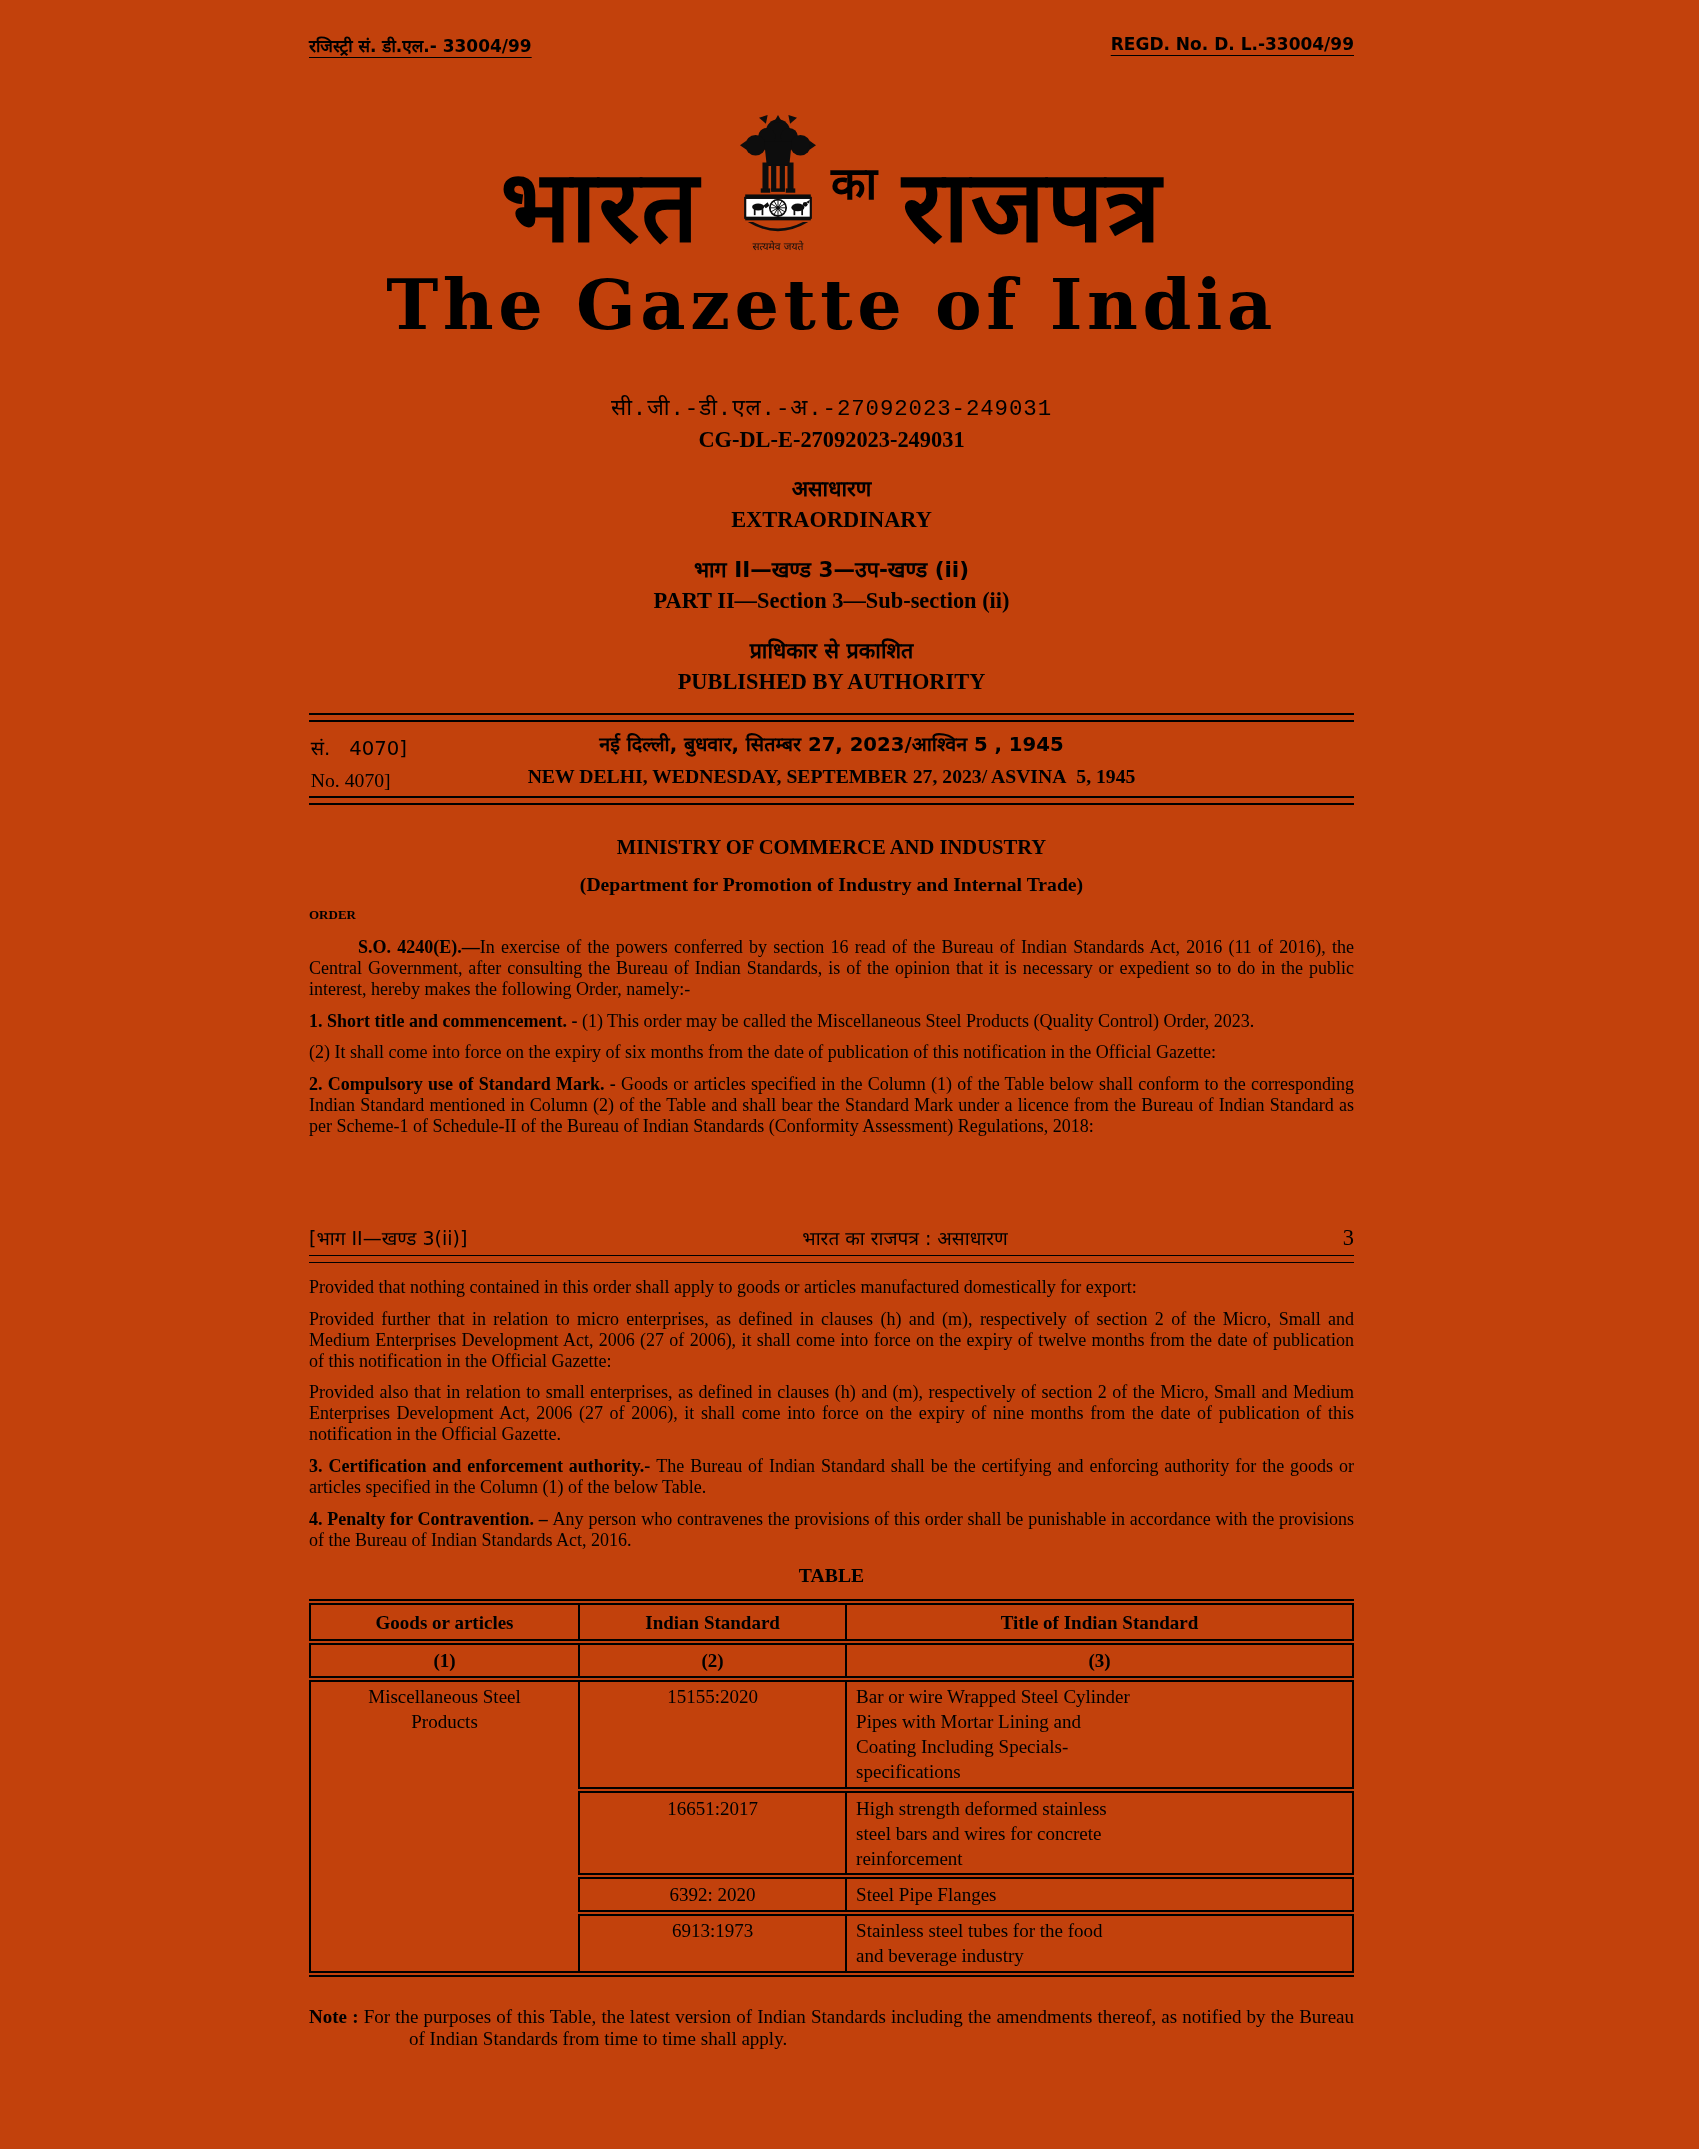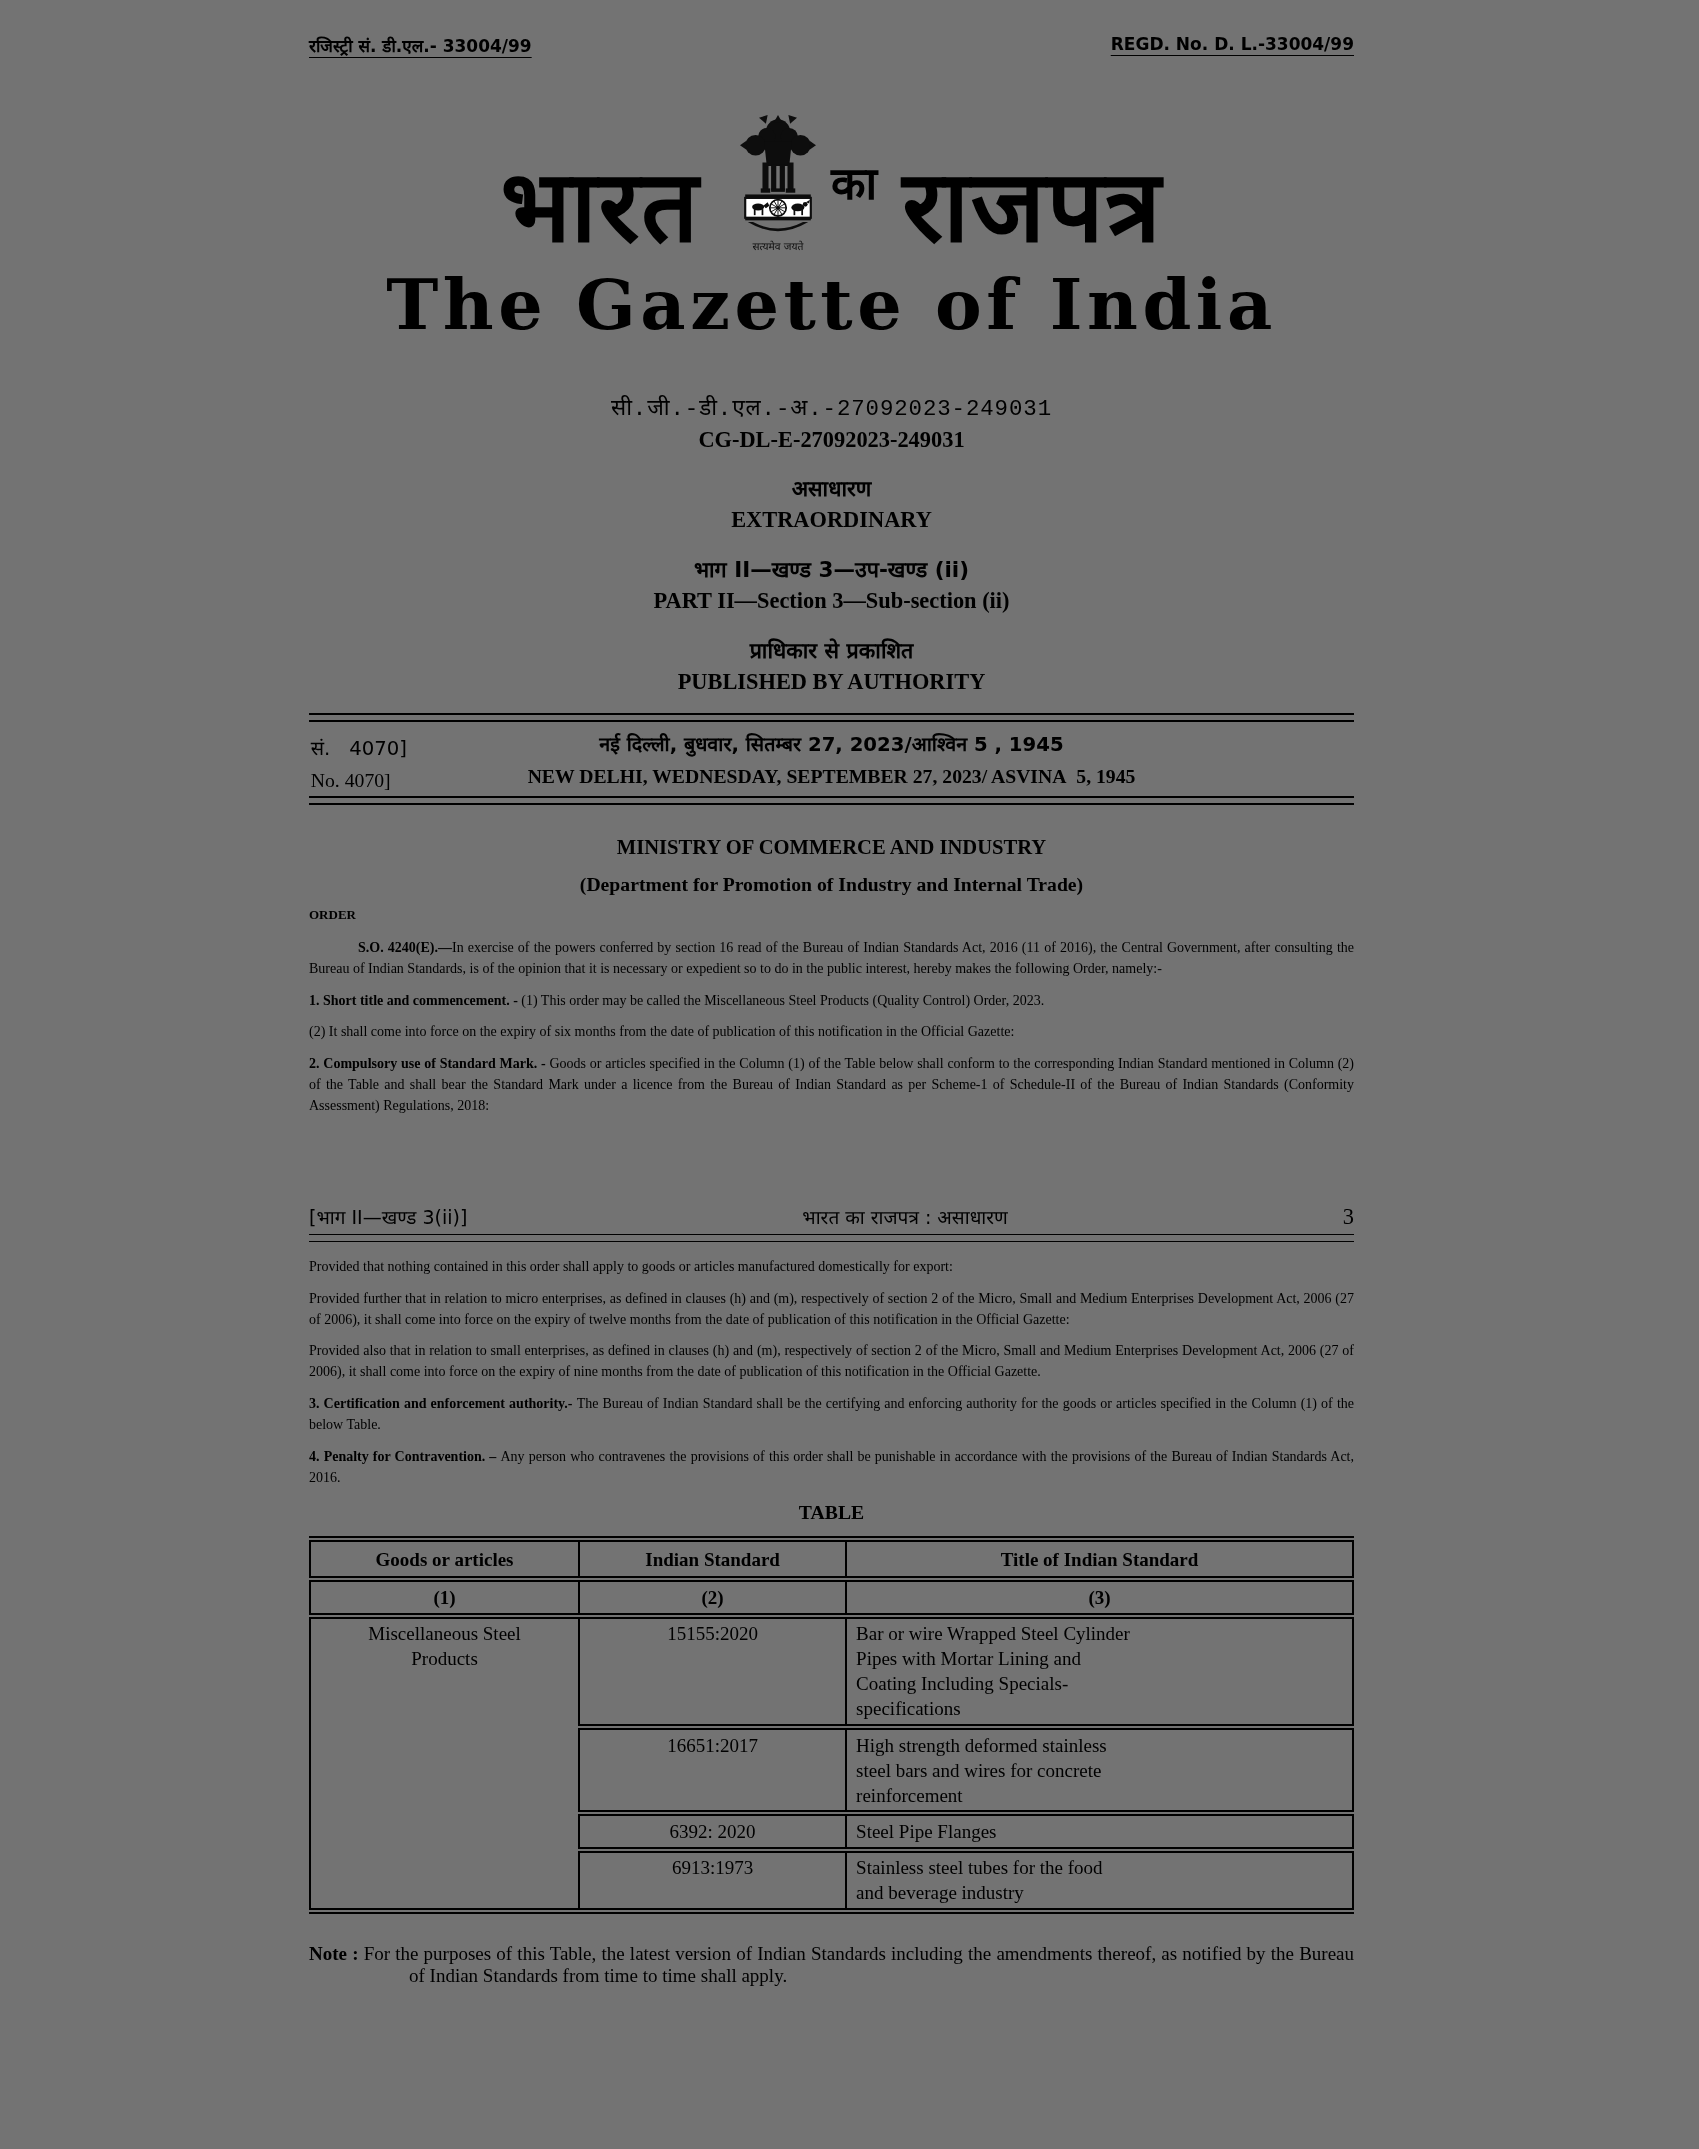--- a/index.html
+++ b/index.html
@@ -1,21 +1,21 @@
 <!DOCTYPE html>
 <html style="font-size:14.3px"><head>
 <meta charset="utf-8">
 <style>
   * { box-sizing: border-box; }
   html, body { margin: 0; padding: 0; background: #ffffff; }
   .page {
     position: relative;
     width: 1700px; height: 2149px;
     margin: 0 auto;
-    background: #737373; color: #000;
+    background: #c2410c; color: #000;
     padding: 34px 346px 0 309px;
     font-family: "Liberation Serif", serif;
     overflow: hidden;
   }
   .hi { font-family: "DejaVu Sans", sans-serif; }
 
   
   .topbar { display: flex; justify-content: space-between; align-items: flex-start;
             font-family: "DejaVu Sans", sans-serif; font-weight: bold; font-size: 17px; }
   .topbar .u { text-decoration: underline; text-underline-offset: 4.5px; }
@@ -42,21 +42,21 @@
 
   .issue-panel { margin-top: 8px; }
   .issue-row { position: relative; text-align: center; font-weight: bold; font-size: 19.7px; margin: 8px 0; }
   .issue-no { position: absolute; left: 1.8px; top: 4px; font-weight: normal; }
 
   .ministry    { text-align: center; font-weight: bold; font-size: 20.6px; margin-top: 31px; }
   .dept        { text-align: center; font-weight: bold; font-size: 19.7px; margin-top: 13.4px; }
   .order-label { text-align: left; font-weight: bold; font-size: 13px; margin-top: 11.6px; }
   .place-date  { text-align: center; font-size: 19px; margin-top: 10.7px; }
 
-  .body-text p { font-size: 14px; line-height: 21px; text-align: justify; margin: 10.7px 0; }
+  .body-text p { font-size: 18px; line-height: 21px; text-align: justify; margin: 10.7px 0; }
   .so { text-indent: 49px; margin-top: 13.4px !important; }
 
   .p3head { display: flex; align-items: baseline; margin-top: 88px; font-size: 19px; }
   .p3head .c { flex: 1; text-align: center; }
   .p3head .pg { font-size: 22.4px; }
   .rule-thin { border-top: 1.8px solid #000; border-bottom: 1.8px solid #000; height: 7.2px; margin-top: 4.5px; margin-bottom: 14.3px; }
 
   .table-title { text-align: center; font-weight: bold; font-size: 19.7px; margin-top: 13px; }
   table.std { width: 100%; border-collapse: collapse; margin-top: 12.5px; font-size: 19px;
               border-left: 2.7px solid #000; border-right: 2.7px solid #000;

